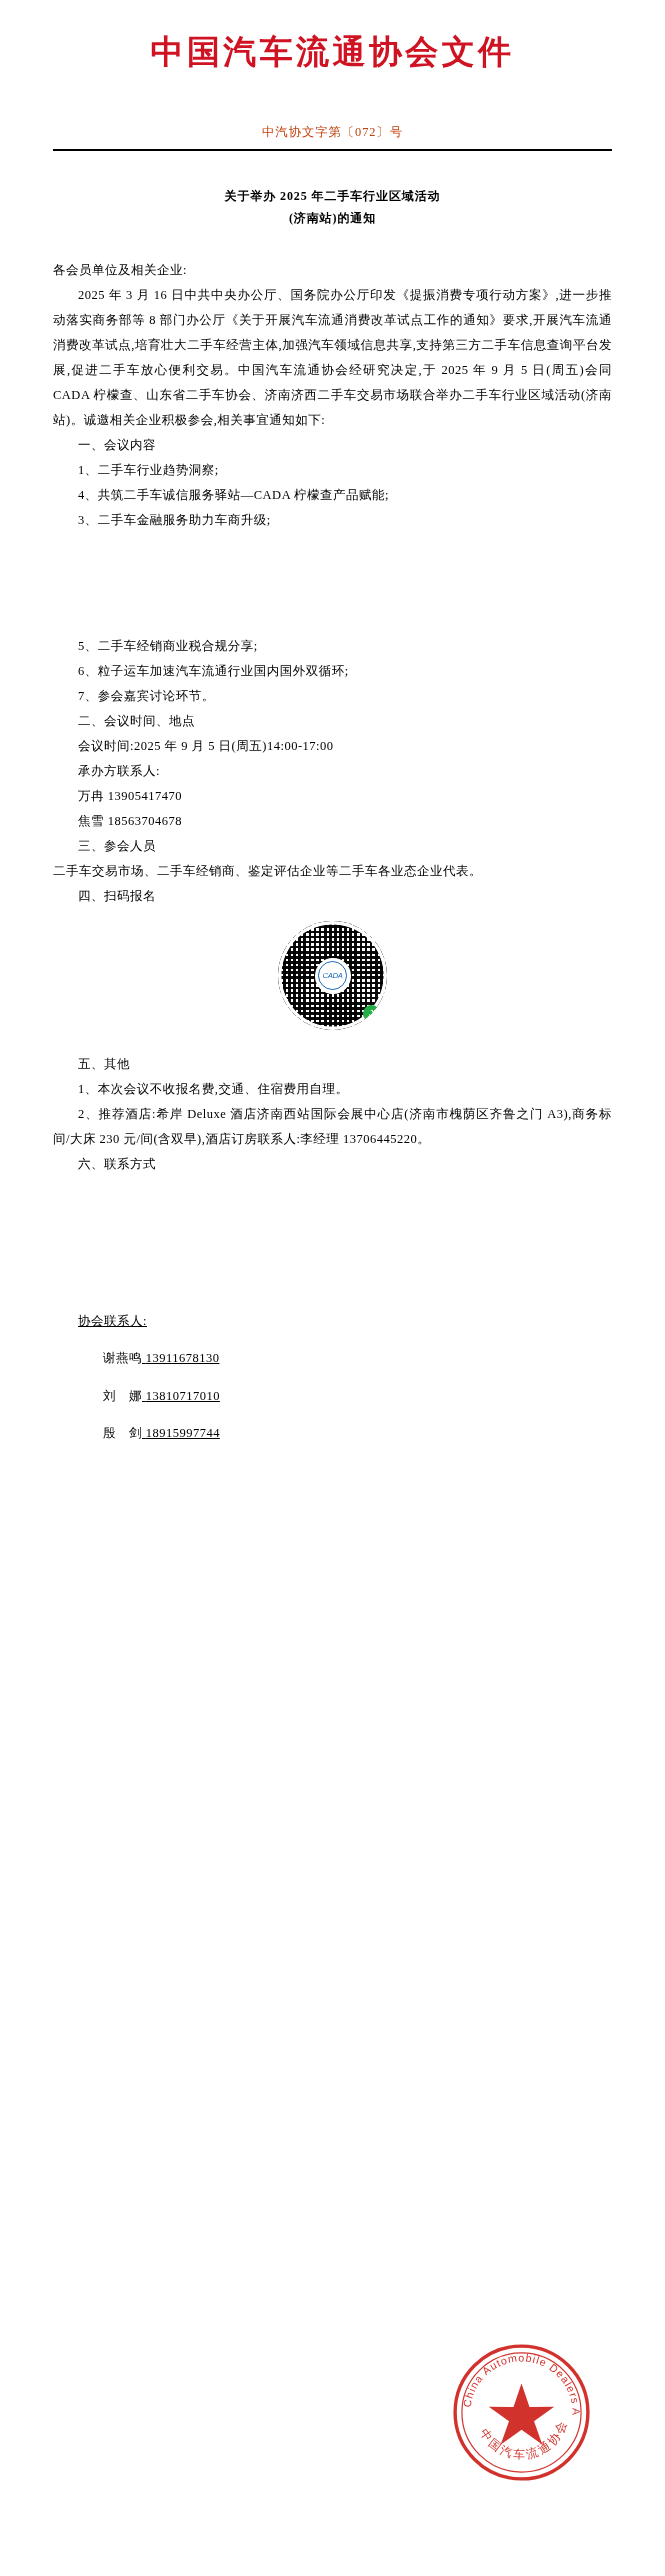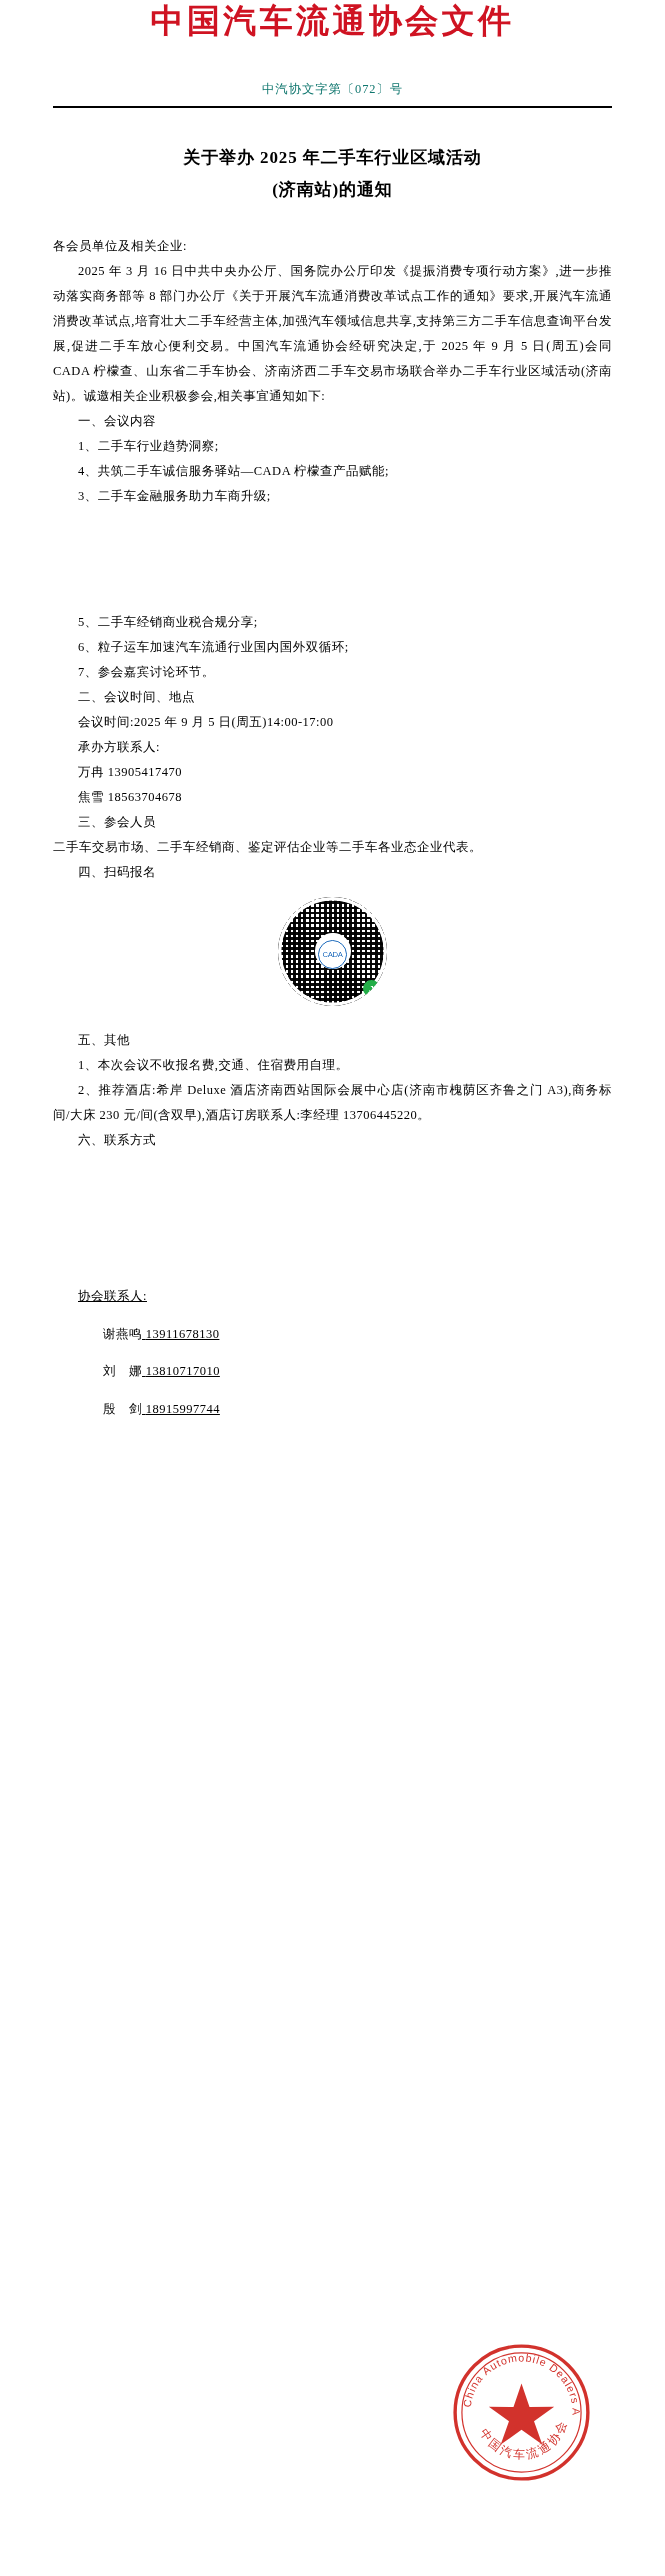--- a/index.html
+++ b/index.html
@@ -18,48 +18,49 @@
     width: 665px;
     min-height: 2576px;
     position: relative;
     box-sizing: border-box;
     padding: 0 53px;
     background: #fff;
   }
   
   .doc-header {
     text-align: center;
+    padding-top: 31px;
   }
   .doc-title {
     color: #cf1322;
     font-size: 33px;
     letter-spacing: 3.4px;
     font-weight: 700;
     font-family: "Liberation Serif", "DejaVu Serif", serif;
     line-height: 1.3;
     white-space: nowrap;
   }
   .doc-number {
-    margin-top: 38px;
+    margin-top: 50px;
     font-size: 12.4px;
     letter-spacing: 0.9px;
     text-align: center;
-    color: #0f766e;
+    color: #c2410c;
   }
   .red-rule {
     margin: 8.5px auto 0 auto;
     width: 100%;
     height: 1.7px;
     background: #000;
   }
   
   .subject {
     margin-top: 34px;
     text-align: center;
-    font-size: 17px;
+    font-size: 12px;
     font-weight: 700;
     line-height: 1.85;
     letter-spacing: 0.9px;
   }
   
   .body-block {
     margin-top: 29px;
     font-size: 12.5px;
     line-height: 2.0;
     letter-spacing: 0.5px;
@@ -123,22 +124,23 @@
   .qr-center {
     position: absolute;
     left: 50%;
     top: 50%;
     transform: translate(-50%, -50%);
     width: 36px;
     height: 36px;
     background: #ffffff;
     border-radius: 50%;
     display: flex;
-    align-items: flex-end;
-    justify-content: center;
+    align-items: center;
+    justify-content: center;
+    font-style: italic;
   }
   .qr-center-inner {
     width: 27px;
     height: 27px;
     border-radius: 50%;
     background: #ffffff;
     border: 1.7px solid #1b5fa8;
     color: #1b5fa8;
     font-size: 7.7px;
     display: flex;

